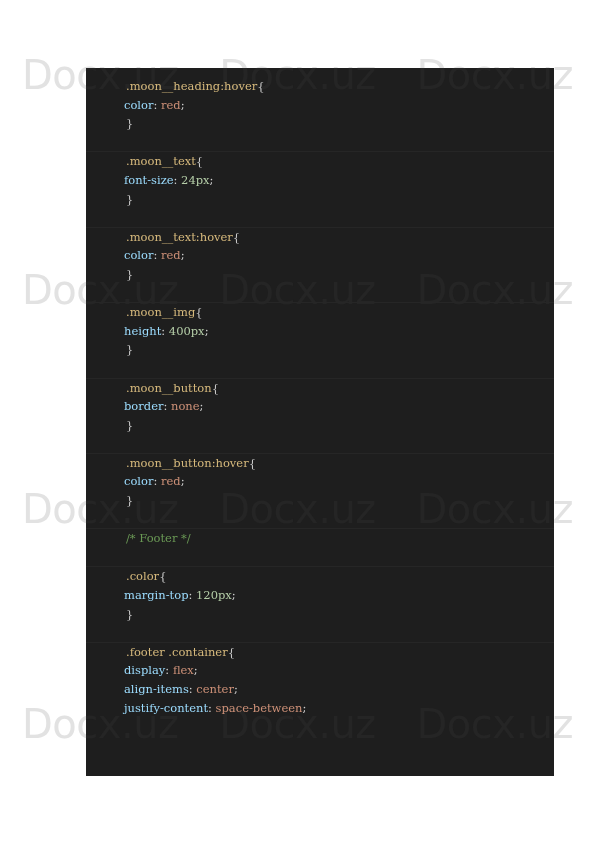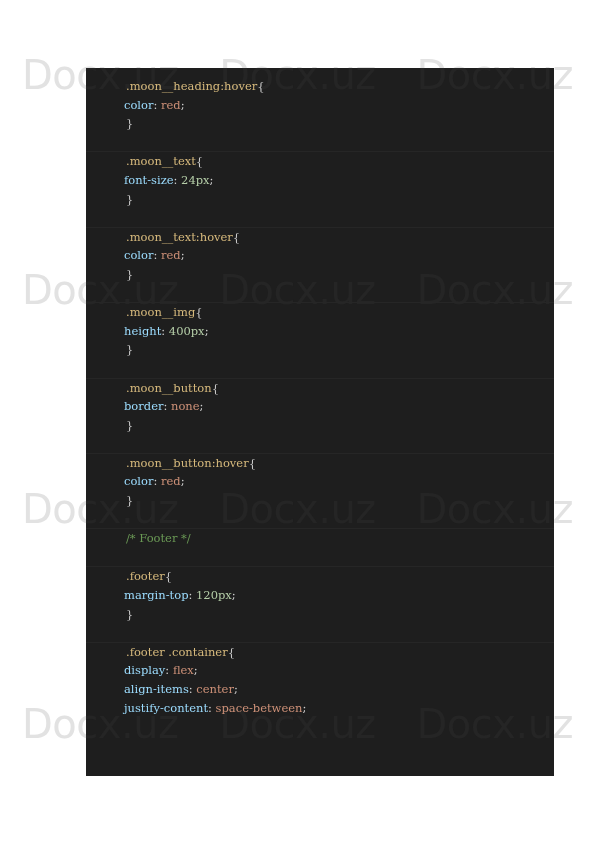--- a/index.html
+++ b/index.html
@@ -163,21 +163,21 @@
       <div class="code-line"><span class="tok-sel">.moon__button</span><span class="tok-punc">{</span></div>
       <div class="code-line indent-1"><span class="tok-prop">border</span><span class="tok-punc">: </span><span class="tok-str">none</span><span class="tok-punc">;</span></div>
       <div class="code-line"><span class="tok-punc">}</span></div>
       <div class="code-line blank">&nbsp;</div>
       <div class="code-line"><span class="tok-sel">.moon__button:hover</span><span class="tok-punc">{</span></div>
       <div class="code-line indent-1"><span class="tok-prop">color</span><span class="tok-punc">: </span><span class="tok-str">red</span><span class="tok-punc">;</span></div>
       <div class="code-line"><span class="tok-punc">}</span></div>
       <div class="code-line blank">&nbsp;</div>
       <div class="code-line"><span class="tok-com">/* Footer */</span></div>
       <div class="code-line blank">&nbsp;</div>
-      <div class="code-line"><span class="tok-sel">.footer</span><span class="tok-punc">{</span></div>
+      <div class="code-line"><span class="tok-sel">.color</span><span class="tok-punc">{</span></div>
       <div class="code-line indent-1"><span class="tok-prop">margin-top</span><span class="tok-punc">: </span><span class="tok-num">120px</span><span class="tok-punc">;</span></div>
       <div class="code-line"><span class="tok-punc">}</span></div>
       <div class="code-line blank">&nbsp;</div>
       <div class="code-line"><span class="tok-sel">.footer .container</span><span class="tok-punc">{</span></div>
       <div class="code-line indent-1"><span class="tok-prop">display</span><span class="tok-punc">: </span><span class="tok-str">flex</span><span class="tok-punc">;</span></div>
       <div class="code-line indent-1"><span class="tok-prop">align-items</span><span class="tok-punc">: </span><span class="tok-str">center</span><span class="tok-punc">;</span></div>
       <div class="code-line indent-1"><span class="tok-prop">justify-content</span><span class="tok-punc">: </span><span class="tok-str">space-between</span><span class="tok-punc">;</span></div>
     </div>
 </div>
 

